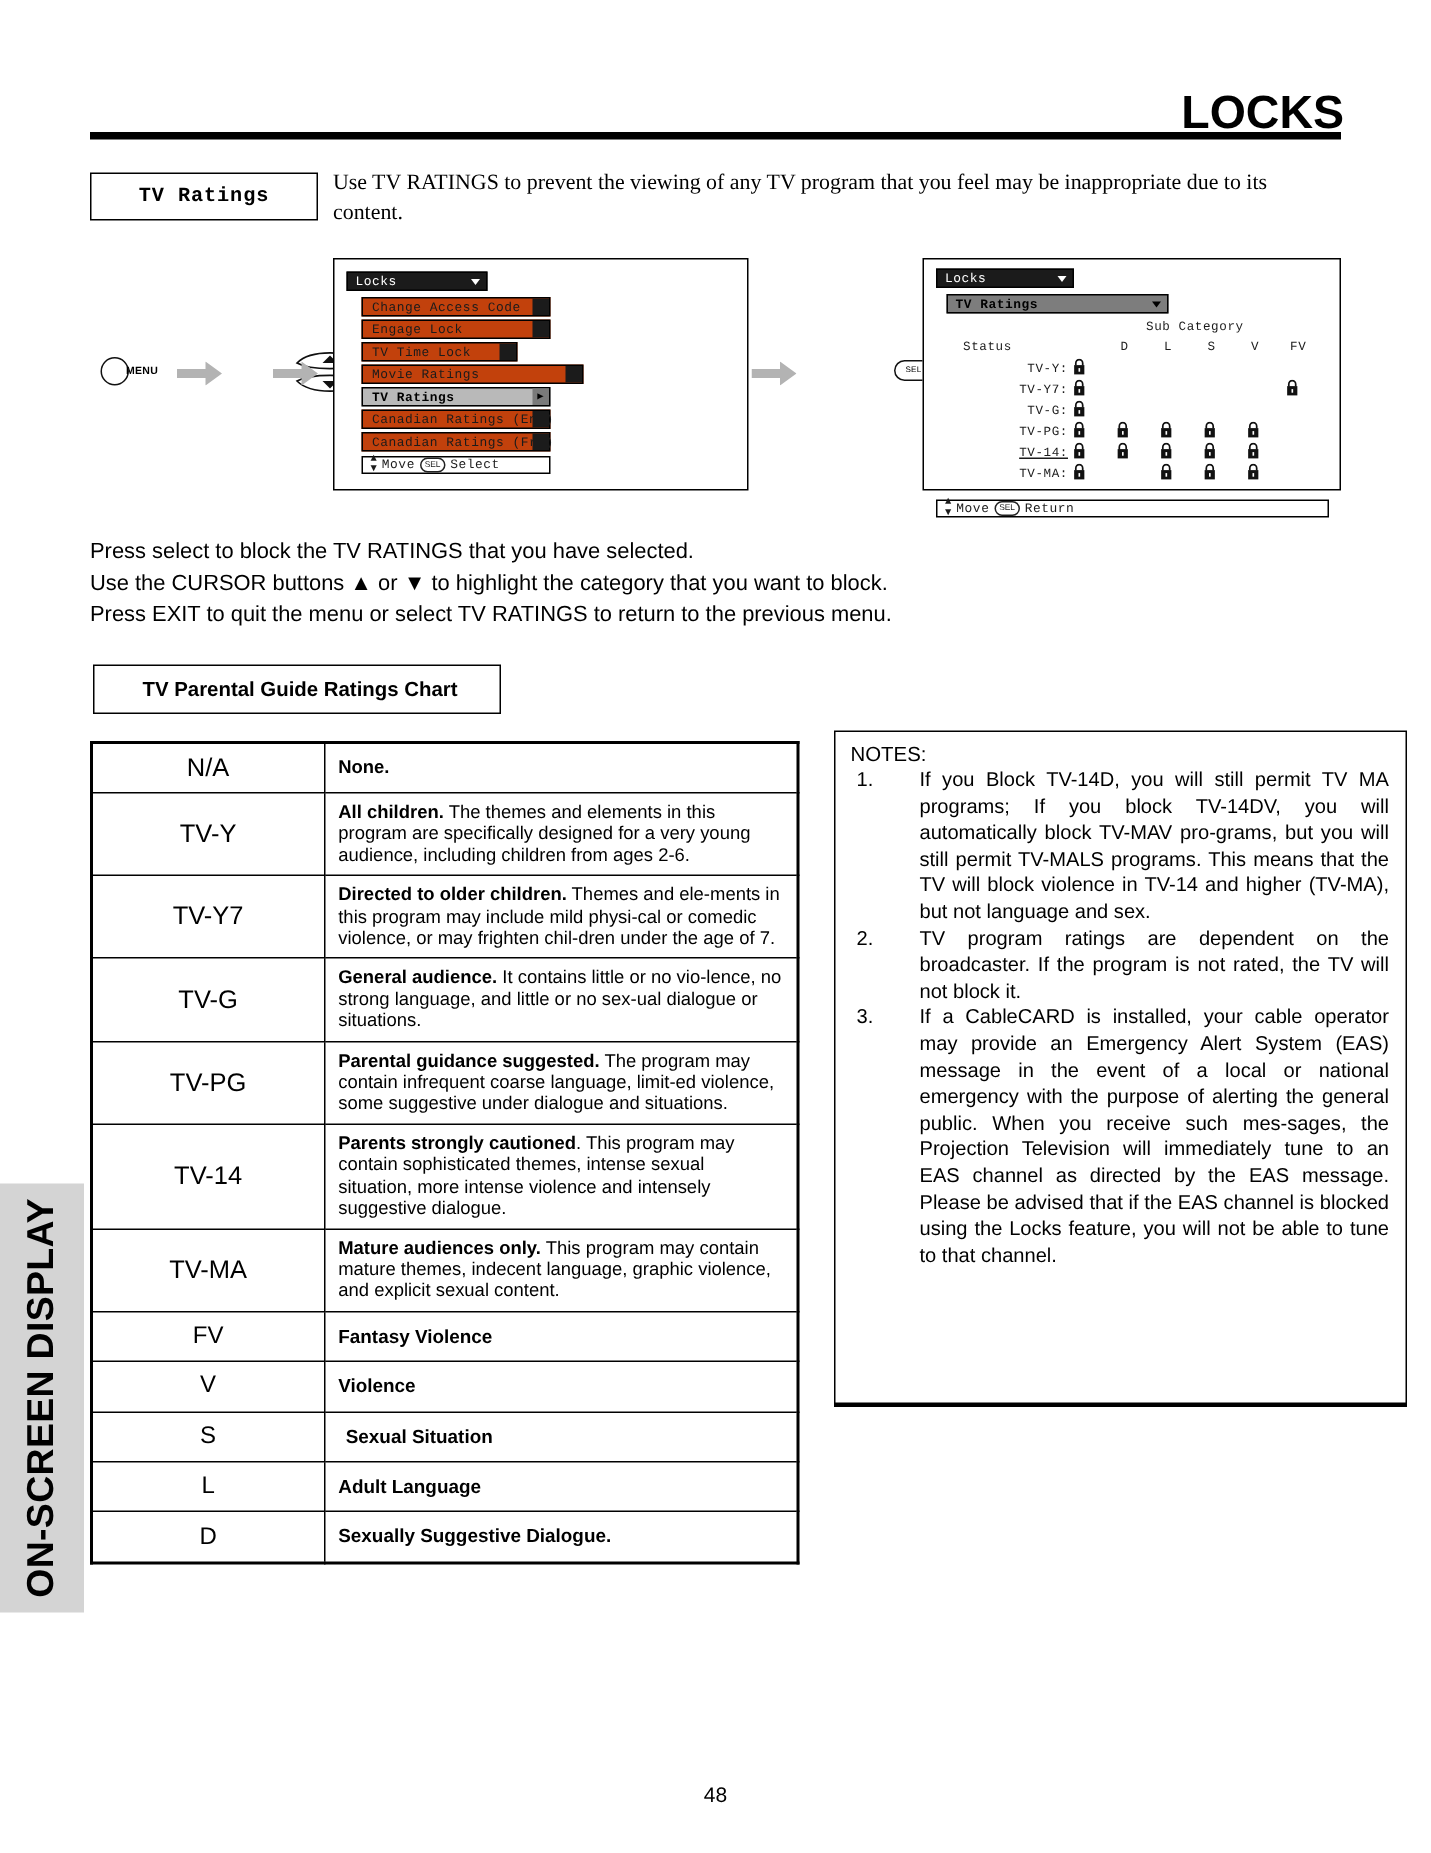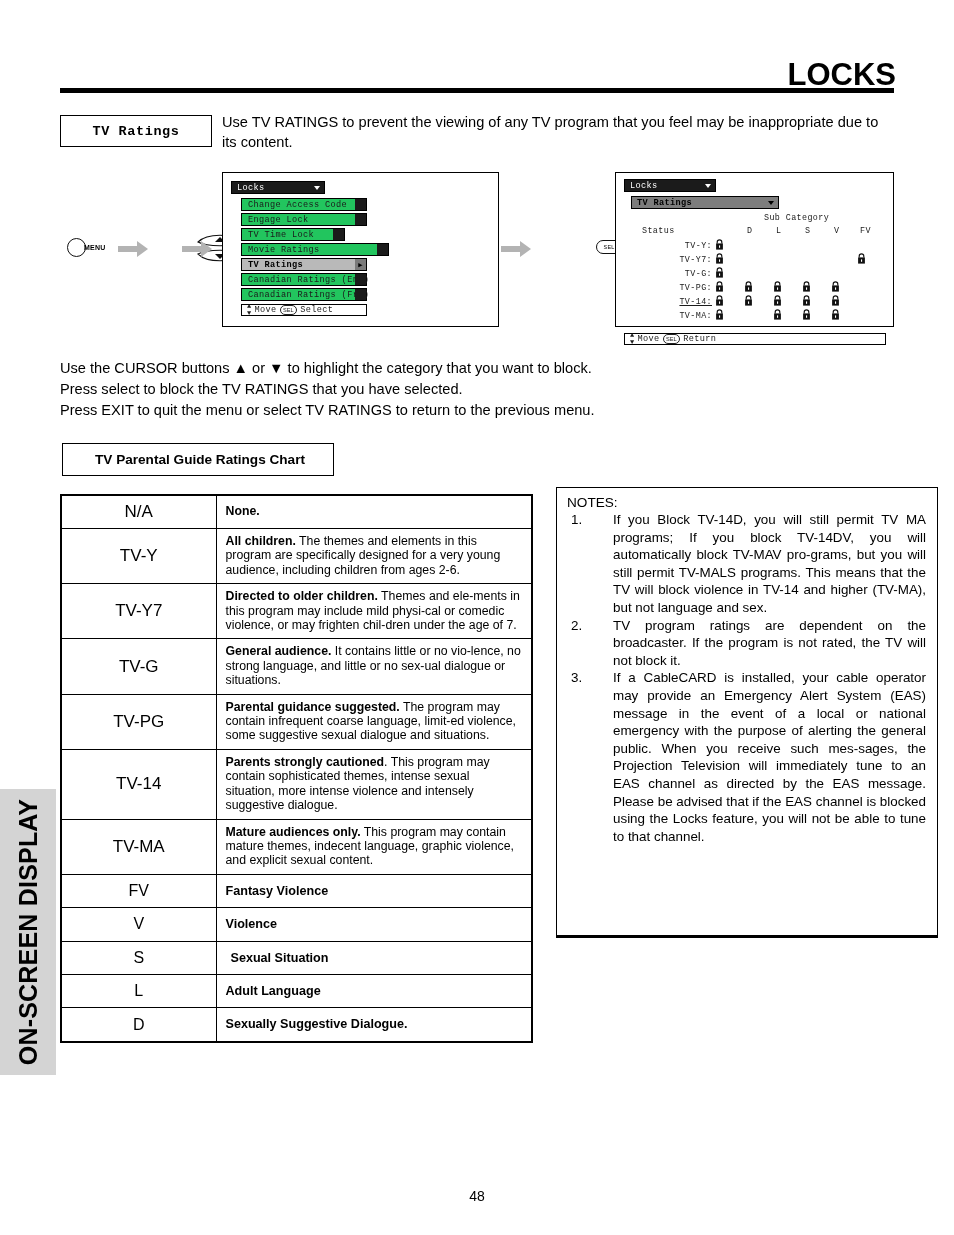--- a/index.html
+++ b/index.html
@@ -44,21 +44,21 @@
     position:absolute; left:60px; top:115px; width:152px; height:32px;
     border:1.5px solid #000; background:#fff;
     display:flex; align-items:center; justify-content:center;
   }
   #intro-box .lbl {
     font-family:"Liberation Mono", monospace;
     font-size:13.5px; font-weight:bold; letter-spacing:0.6px;
   }
   #intro-text {
     position:absolute; left:222px; top:112px; width:664px;
-    font-size:14.6px; line-height:20px;
+    font-size:14.6px; line-height:20px;font-family:Liberation Serif, serif;
   }
 
   
   #flow { position:absolute; left:55px; top:168px; width:840px; height:168px; }
 
   .osd-panel {
     position:absolute; border:1.6px solid #000; background:#fff;
   }
   #osd-left  { left:167px; top:4px;  width:277px; height:155px; }
   #osd-right { left:560px; top:4px;  width:279px; height:155px; }
@@ -66,21 +66,21 @@
   .osd-bar {
     position:absolute; display:flex; align-items:center;
     font-family:"Liberation Mono", monospace;
     font-size:8.6px; letter-spacing:0.35px; white-space:nowrap;
   }
   .osd-bar.hdr {        
     background:#1b1b1b; color:#fff; border:1px solid #000;
     padding-left:5px;
   }
   .osd-bar.item {        
-    background:#22c55e; color:#1b1b1b; border:1px solid #000;
+    background:#c2410c; color:#1b1b1b; border:1px solid #000;
     padding-left:6px;
   }
   .osd-bar.item .tab {
     position:absolute; right:0px; top:0; bottom:0; width:11px; background:#1b1b1b;
   }
   .osd-bar.item.sel {
     background:#b9b9b9; color:#000; font-weight:bold;
   }
   .osd-bar.item.sel .tab {
     background:#7a7a7a;
@@ -448,22 +448,22 @@
     <div class="osd-bar foot" style="left:8px; top:160px; width:262px; height:12px;">
       <span class="updown">▲<br>▼</span>
       <span>Move</span>
       <span class="selkey">SEL</span>
       <span>Return</span>
     </div>
   </div>
 </div>
 
 <div id="instructions">
+  <div>Press select to block the TV RATINGS that you have selected.</div>
   <div>Use the CURSOR buttons ▲ or ▼ to highlight the category that you want to block.</div>
-  <div>Press select to block the TV RATINGS that you have selected.</div>
   <div>Press EXIT to quit the menu or select TV RATINGS to return to the previous menu.</div>
 </div>
 
 <div id="chart-title-box">
   <span class="t">TV Parental Guide Ratings Chart</span>
 </div>
 
 <table id="ratings-table">
   <tbody id="ratings-body">
       <tr>
@@ -477,21 +477,21 @@
       <tr>
         <td class="code">TV-Y7</td>
         <td class="desc"><b>Directed to older children.</b><span> Themes and ele-ments in this program may include mild physi-cal or comedic violence, or may frighten chil-dren under the age of 7.</span></td>
       </tr>
       <tr>
         <td class="code">TV-G</td>
         <td class="desc"><b>General audience.</b><span> It contains little or no vio-lence, no strong language, and little or no sex-ual dialogue or situations.</span></td>
       </tr>
       <tr>
         <td class="code">TV-PG</td>
-        <td class="desc"><b>Parental guidance suggested.</b><span> The program may contain infrequent coarse language, limit-ed violence, some suggestive sexual dialogue and situations.</span></td>
+        <td class="desc"><b>Parental guidance suggested.</b><span> The program may contain infrequent coarse language, limit-ed violence, some suggestive under dialogue and situations.</span></td>
       </tr>
       <tr>
         <td class="code">TV-14</td>
         <td class="desc"><b>Parents strongly cautioned</b><span>. This program may contain sophisticated themes, intense sexual situation, more intense violence and intensely suggestive dialogue.</span></td>
       </tr>
       <tr>
         <td class="code">TV-MA</td>
         <td class="desc"><b>Mature audiences only.</b><span> This program may contain mature themes, indecent language, graphic violence, and explicit sexual content.</span></td>
       </tr>
       <tr class="simple">

